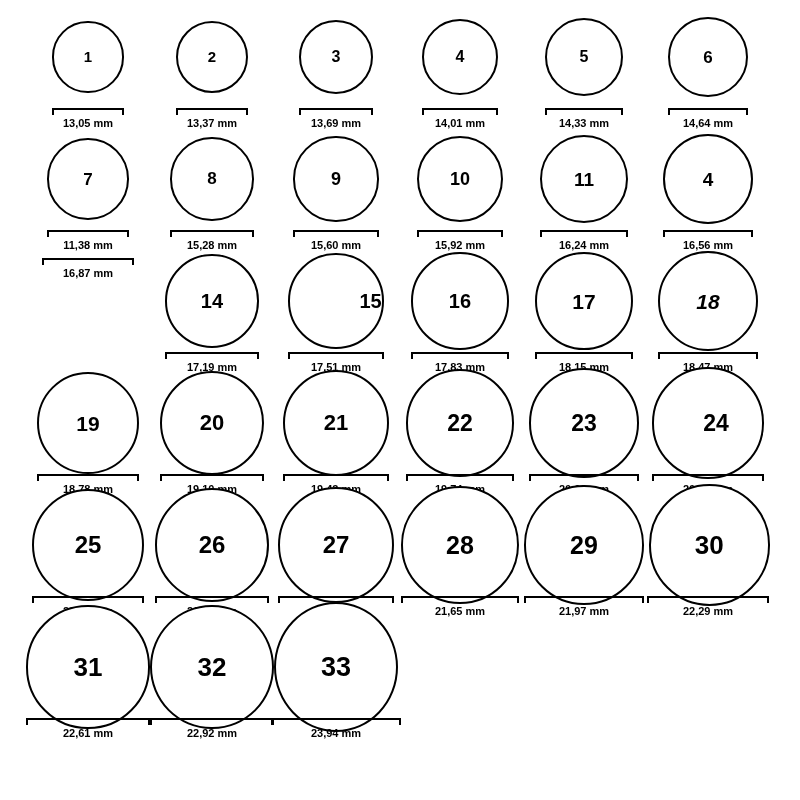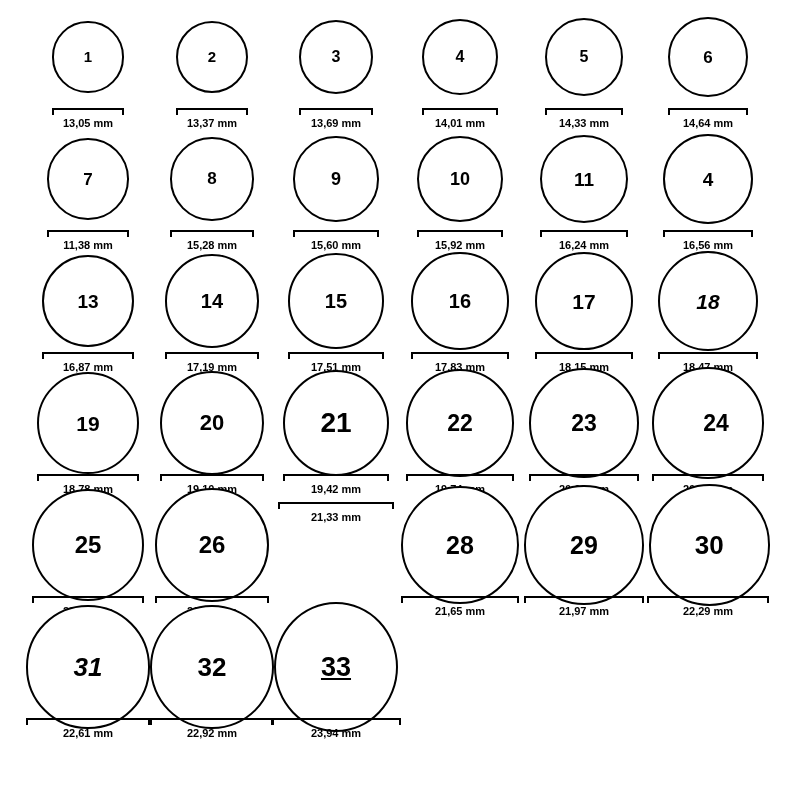--- a/index.html
+++ b/index.html
@@ -226,25 +226,20 @@
         </div>
       </div>
       <div class="measure-bar" style="width: 90.252px;">
         <div class="bar-line"></div>
         <div class="tick-left"></div>
         <div class="tick-right"></div>
       </div>
       <div class="size-label">16,56 mm</div>
     </div>
     <div class="ring-cell" style="left: 26px; top: 254px; width: 124px;">
-      <div style="height: 94px; display: flex; align-items: center; justify-content: center; width: 100%;">
-        <div class="ring-circle" style="width: 91.9415px; height: 91.9415px;">
-          <span class="ring-number" style="font-size: 19px;">13</span>
-        </div>
-      </div>
       <div class="measure-bar" style="width: 91.9415px;">
         <div class="bar-line"></div>
         <div class="tick-left"></div>
         <div class="tick-right"></div>
       </div>
       <div class="size-label">16,87 mm</div>
     </div>
     <div class="ring-cell" style="left: 150px; top: 254px; width: 124px;">
       <div style="height: 94px; display: flex; align-items: center; justify-content: center; width: 100%;">
         <div class="ring-circle" style="width: 93.6855px; height: 93.6855px;">
@@ -253,21 +248,21 @@
       </div>
       <div class="measure-bar" style="width: 93.6855px;">
         <div class="bar-line"></div>
         <div class="tick-left"></div>
         <div class="tick-right"></div>
       </div>
       <div class="size-label">17,19 mm</div>
     </div>
     <div class="ring-cell" style="left: 274px; top: 254px; width: 124px;">
       <div style="height: 94px; display: flex; align-items: center; justify-content: center; width: 100%;">
-        <div class="ring-circle" style="width: 95.4295px; height: 95.4295px;">
+        <div class="ring-circle" style="width: 95.4295px; height: 95.4295px; justify-content: flex-end;">
           <span class="ring-number" style="font-size: 20px;">15</span>
         </div>
       </div>
       <div class="measure-bar" style="width: 95.4295px;">
         <div class="bar-line"></div>
         <div class="tick-left"></div>
         <div class="tick-right"></div>
       </div>
       <div class="size-label">17,51 mm</div>
     </div>
@@ -332,21 +327,21 @@
       <div class="measure-bar" style="width: 104.095px;">
         <div class="bar-line"></div>
         <div class="tick-left"></div>
         <div class="tick-right"></div>
       </div>
       <div class="size-label">19,10 mm</div>
     </div>
     <div class="ring-cell" style="left: 274px; top: 376px; width: 124px;">
       <div style="height: 94px; display: flex; align-items: center; justify-content: center; width: 100%;">
         <div class="ring-circle" style="width: 105.839px; height: 105.839px;">
-          <span class="ring-number" style="font-size: 28px;">21</span>
+          <span class="ring-number" style="font-size: 22px;">21</span>
         </div>
       </div>
       <div class="measure-bar" style="width: 105.839px;">
         <div class="bar-line"></div>
         <div class="tick-left"></div>
         <div class="tick-right"></div>
       </div>
       <div class="size-label">19,42 mm</div>
     </div>
     <div class="ring-cell" style="left: 398px; top: 376px; width: 124px;">
@@ -408,20 +403,25 @@
         </div>
       </div>
       <div class="measure-bar" style="width: 114.504px;">
         <div class="bar-line"></div>
         <div class="tick-left"></div>
         <div class="tick-right"></div>
       </div>
       <div class="size-label">21,01 mm</div>
     </div>
     <div class="ring-cell" style="left: 274px; top: 498px; width: 124px;">
+      <div style="height: 94px; display: flex; align-items: center; justify-content: center; width: 100%;">
+        <div class="ring-circle" style="width: 116.248px; height: 116.248px;">
+          <span class="ring-number" style="font-size: 24px;">27</span>
+        </div>
+      </div>
       <div class="measure-bar" style="width: 116.248px;">
         <div class="bar-line"></div>
         <div class="tick-left"></div>
         <div class="tick-right"></div>
       </div>
       <div class="size-label">21,33 mm</div>
     </div>
     <div class="ring-cell" style="left: 398px; top: 498px; width: 124px;">
       <div style="height: 94px; display: flex; align-items: center; justify-content: center; width: 100%;">
         <div class="ring-circle" style="width: 117.992px; height: 117.992px;">
@@ -457,21 +457,21 @@
       <div class="measure-bar" style="width: 121.481px;">
         <div class="bar-line"></div>
         <div class="tick-left"></div>
         <div class="tick-right"></div>
       </div>
       <div class="size-label">22,29 mm</div>
     </div>
     <div class="ring-cell" style="left: 26px; top: 620px; width: 124px;">
       <div style="height: 94px; display: flex; align-items: center; justify-content: center; width: 100%;">
         <div class="ring-circle" style="width: 123.225px; height: 123.225px;">
-          <span class="ring-number" style="font-size: 26px; font-style: italic;">31</span>
+          <span class="ring-number" style="font-size: 26px;">31</span>
         </div>
       </div>
       <div class="measure-bar" style="width: 123.225px;">
         <div class="bar-line"></div>
         <div class="tick-left"></div>
         <div class="tick-right"></div>
       </div>
       <div class="size-label">22,61 mm</div>
     </div>
     <div class="ring-cell" style="left: 150px; top: 620px; width: 124px;">
@@ -481,21 +481,21 @@
         </div>
       </div>
       <div class="measure-bar" style="width: 124.914px;">
         <div class="bar-line"></div>
         <div class="tick-left"></div>
         <div class="tick-right"></div>
       </div>
       <div class="size-label">22,92 mm</div>
     </div>
     <div class="ring-cell" style="left: 274px; top: 620px; width: 124px;">
-      <div style="height: 94px; display: flex; align-items: center; width: 100%; text-decoration: underline;">
+      <div style="height: 94px; display: flex; align-items: center; width: 100%;">
         <div class="ring-circle" style="width: 130.473px; height: 130.473px;">
           <span class="ring-number" style="font-size: 27px;">33</span>
         </div>
       </div>
       <div class="measure-bar" style="width: 130.473px;">
         <div class="bar-line"></div>
         <div class="tick-left"></div>
         <div class="tick-right"></div>
       </div>
       <div class="size-label">23,94 mm</div>

